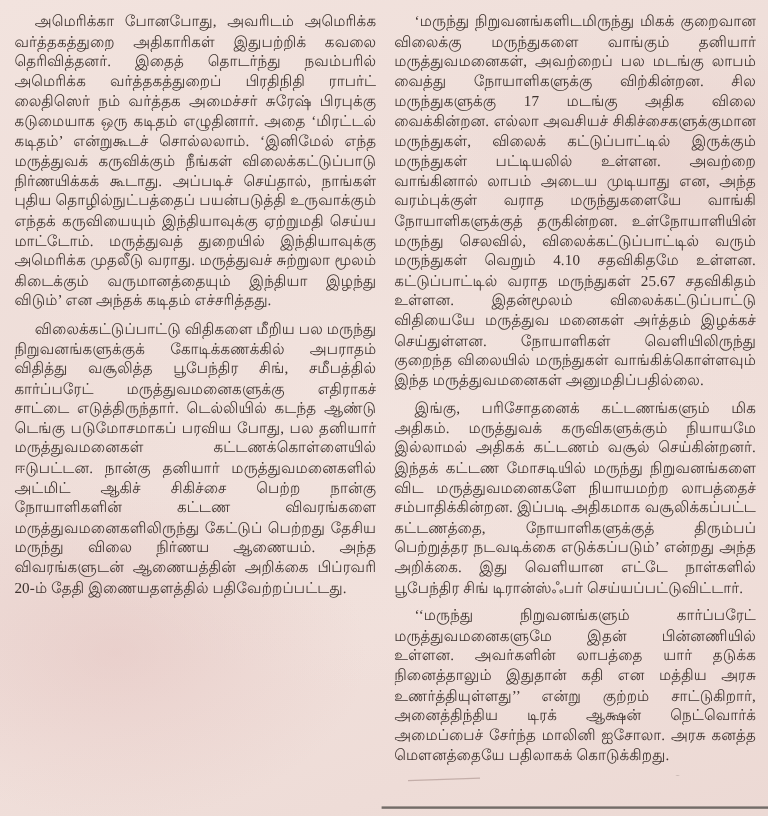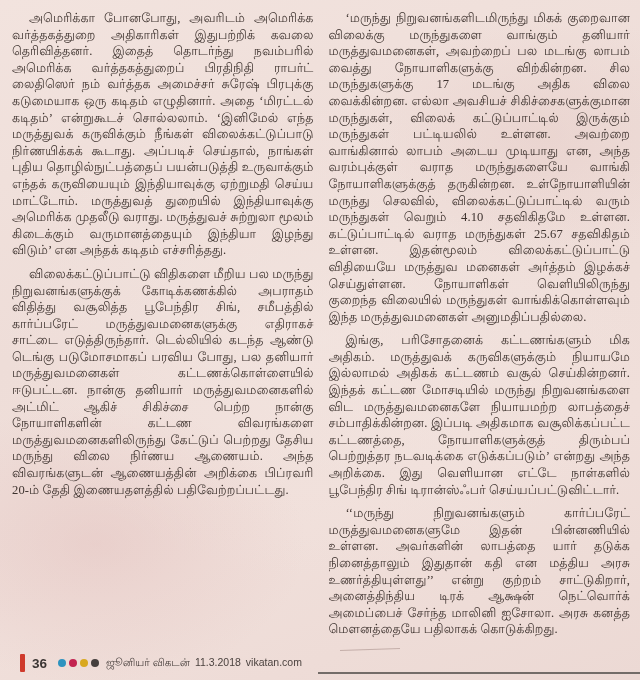--- a/index.html
+++ b/index.html
@@ -103,32 +103,17 @@
       <p>விலைக்கட்டுப்பாட்டு விதிகளை மீறிய பல மருந்து நிறுவனங்களுக்குக் கோடிக்கணக்கில் அபராதம் விதித்து வசூலித்த பூபேந்திர சிங், சமீபத்தில் கார்ப்பரேட் மருத்துவமனைகளுக்கு எதிராகச் சாட்டை எடுத்திருந்தார். டெல்லியில் கடந்த ஆண்டு டெங்கு படுமோசமாகப் பரவிய போது, பல தனியார் மருத்துவமனைகள் கட்டணக்கொள்ளையில் ஈடுபட்டன. நான்கு தனியார் மருத்துவமனைகளில் அட்மிட் ஆகிச் சிகிச்சை பெற்ற நான்கு நோயாளிகளின் கட்டண விவரங்களை மருத்துவமனைகளிலிருந்து கேட்டுப் பெற்றது தேசிய மருந்து விலை நிர்ணய ஆணையம். அந்த விவரங்களுடன் ஆணையத்தின் அறிக்கை பிப்ரவரி 20-ம் தேதி இணையதளத்தில் பதிவேற்றப்பட்டது.</p>
     </div>
     <div class="col">
       <p>‘மருந்து நிறுவனங்களிடமிருந்து மிகக் குறைவான விலைக்கு மருந்துகளை வாங்கும் தனியார் மருத்துவமனைகள், அவற்றைப் பல மடங்கு லாபம் வைத்து நோயாளிகளுக்கு விற்கின்றன. சில மருந்துகளுக்கு 17 மடங்கு அதிக விலை வைக்கின்றன. எல்லா அவசியச் சிகிச்சைகளுக்குமான மருந்துகள், விலைக் கட்டுப்பாட்டில் இருக்கும் மருந்துகள் பட்டியலில் உள்ளன. அவற்றை வாங்கினால் லாபம் அடைய முடியாது என, அந்த வரம்புக்குள் வராத மருந்துகளையே வாங்கி நோயாளிகளுக்குத் தருகின்றன. உள்நோயாளியின் மருந்து செலவில், விலைக்கட்டுப்பாட்டில் வரும் மருந்துகள் வெறும் 4.10 சதவிகிதமே உள்ளன. கட்டுப்பாட்டில் வராத மருந்துகள் 25.67 சதவிகிதம் உள்ளன. இதன்மூலம் விலைக்கட்டுப்பாட்டு விதியையே மருத்துவ மனைகள் அர்த்தம் இழக்கச் செய்துள்ளன. நோயாளிகள் வெளியிலிருந்து குறைந்த விலையில் மருந்துகள் வாங்கிக்கொள்ளவும் இந்த மருத்துவமனைகள் அனுமதிப்பதில்லை.</p>
       <p>இங்கு, பரிசோதனைக் கட்டணங்களும் மிக அதிகம். மருத்துவக் கருவிகளுக்கும் நியாயமே இல்லாமல் அதிகக் கட்டணம் வசூல் செய்கின்றனர். இந்தக் கட்டண மோசடியில் மருந்து நிறுவனங்களை விட மருத்துவமனைகளே நியாயமற்ற லாபத்தைச் சம்பாதிக்கின்றன. இப்படி அதிகமாக வசூலிக்கப்பட்ட கட்டணத்தை, நோயாளிகளுக்குத் திரும்பப் பெற்றுத்தர நடவடிக்கை எடுக்கப்படும்’ என்றது அந்த அறிக்கை. இது வெளியான எட்டே நாள்களில் பூபேந்திர சிங் டிரான்ஸ்ஃபர் செய்யப்பட்டுவிட்டார்.</p>
       <p>‘‘மருந்து நிறுவனங்களும் கார்ப்பரேட் மருத்துவமனைகளுமே இதன் பின்னணியில் உள்ளன. அவர்களின் லாபத்தை யார் தடுக்க நினைத்தாலும் இதுதான் கதி என மத்திய அரசு உணர்த்தியுள்ளது’’ என்று குற்றம் சாட்டுகிறார், அனைத்திந்திய டிரக் ஆக்ஷன் நெட்வொர்க் அமைப்பைச் சேர்ந்த மாலினி ஐசோலா. அரசு கனத்த மௌனத்தையே பதிலாகக் கொடுக்கிறது.</p>
       <div class="byline">- தி.முருகன்</div>
     </div>
   </div>
 
-  <div class="footer">
-    <div class="accent-bar" style="background: rgb(207, 58, 44);"></div>
-    <div class="page-number">36</div>
-    <div class="dots">
-      <span class="dot" style="background: rgb(46, 147, 191);"></span>
-      <span class="dot" style="background: rgb(195, 36, 80);"></span>
-      <span class="dot" style="background: rgb(217, 168, 31);"></span>
-      <span class="dot" style="background: rgb(69, 63, 61);"></span>
-    </div>
-    <div class="mag-info">
-      <span>ஜூனியர் விகடன்</span>
-      <span>11.3.2018</span>
-      <span>vikatan.com</span>
-    </div>
-  </div>
 
   <div class="scratch"></div>
   <div class="edge-line" style="background: rgb(93, 88, 85);"></div>
 
 </div>
 
 </body></html>

